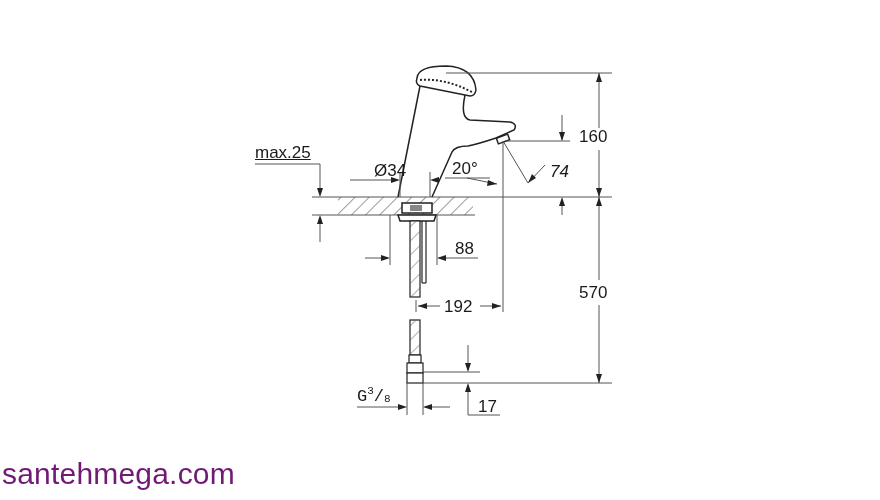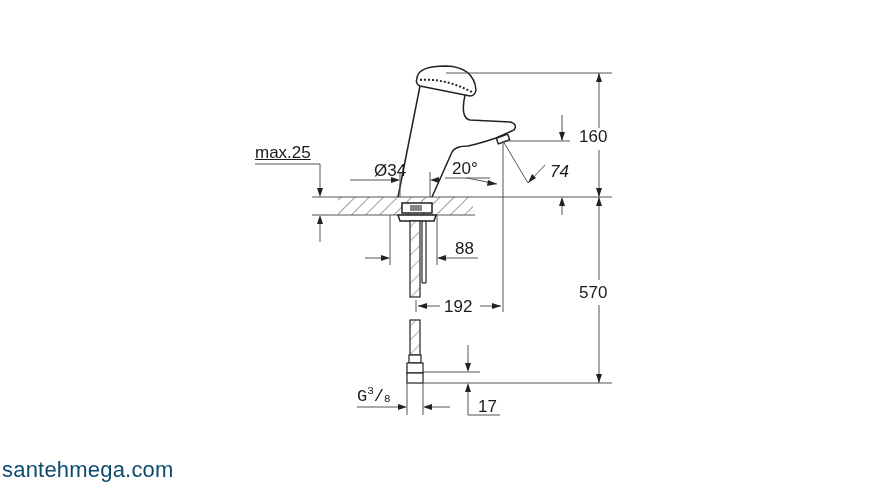--- a/index.html
+++ b/index.html
@@ -1,19 +1,19 @@
 <!DOCTYPE html>
 <html><head>
 <meta charset="utf-8">
 <style>
   html, body { margin:0; padding:0; background:#ffffff; }
   body { width:880px; height:500px; position:relative; overflow:hidden; font-family:"Liberation Sans", sans-serif; }
   #drawing { position:absolute; left:0; top:0; width:880px; height:500px; }
   .lbl { position:absolute; color:#1a1a1a; font-size:17px; line-height:1; white-space:nowrap; }
-  .watermark { position:absolute; left:2px; top:457px; font-size:22px; color:#0c4a6e; letter-spacing:0.2px; }
+  .watermark { position:absolute; left:2px; top:457px; font-size:30px; color:#701a75; letter-spacing:0.2px; }
   sup.s { font-size:11px; vertical-align:top; position:relative; top:-2px; }
   sub.s { font-size:11px; vertical-align:bottom; }
 </style>
 </head>
 <body>
 
 <svg id="drawing" viewBox="0 0 880 500" xmlns="http://www.w3.org/2000/svg">
   <defs>
     <pattern id="hatch" patternUnits="userSpaceOnUse" width="10" height="10" patternTransform="rotate(45)">
       <line x1="0" y1="0" x2="0" y2="10" stroke="#555" stroke-width="1.2"></line>

